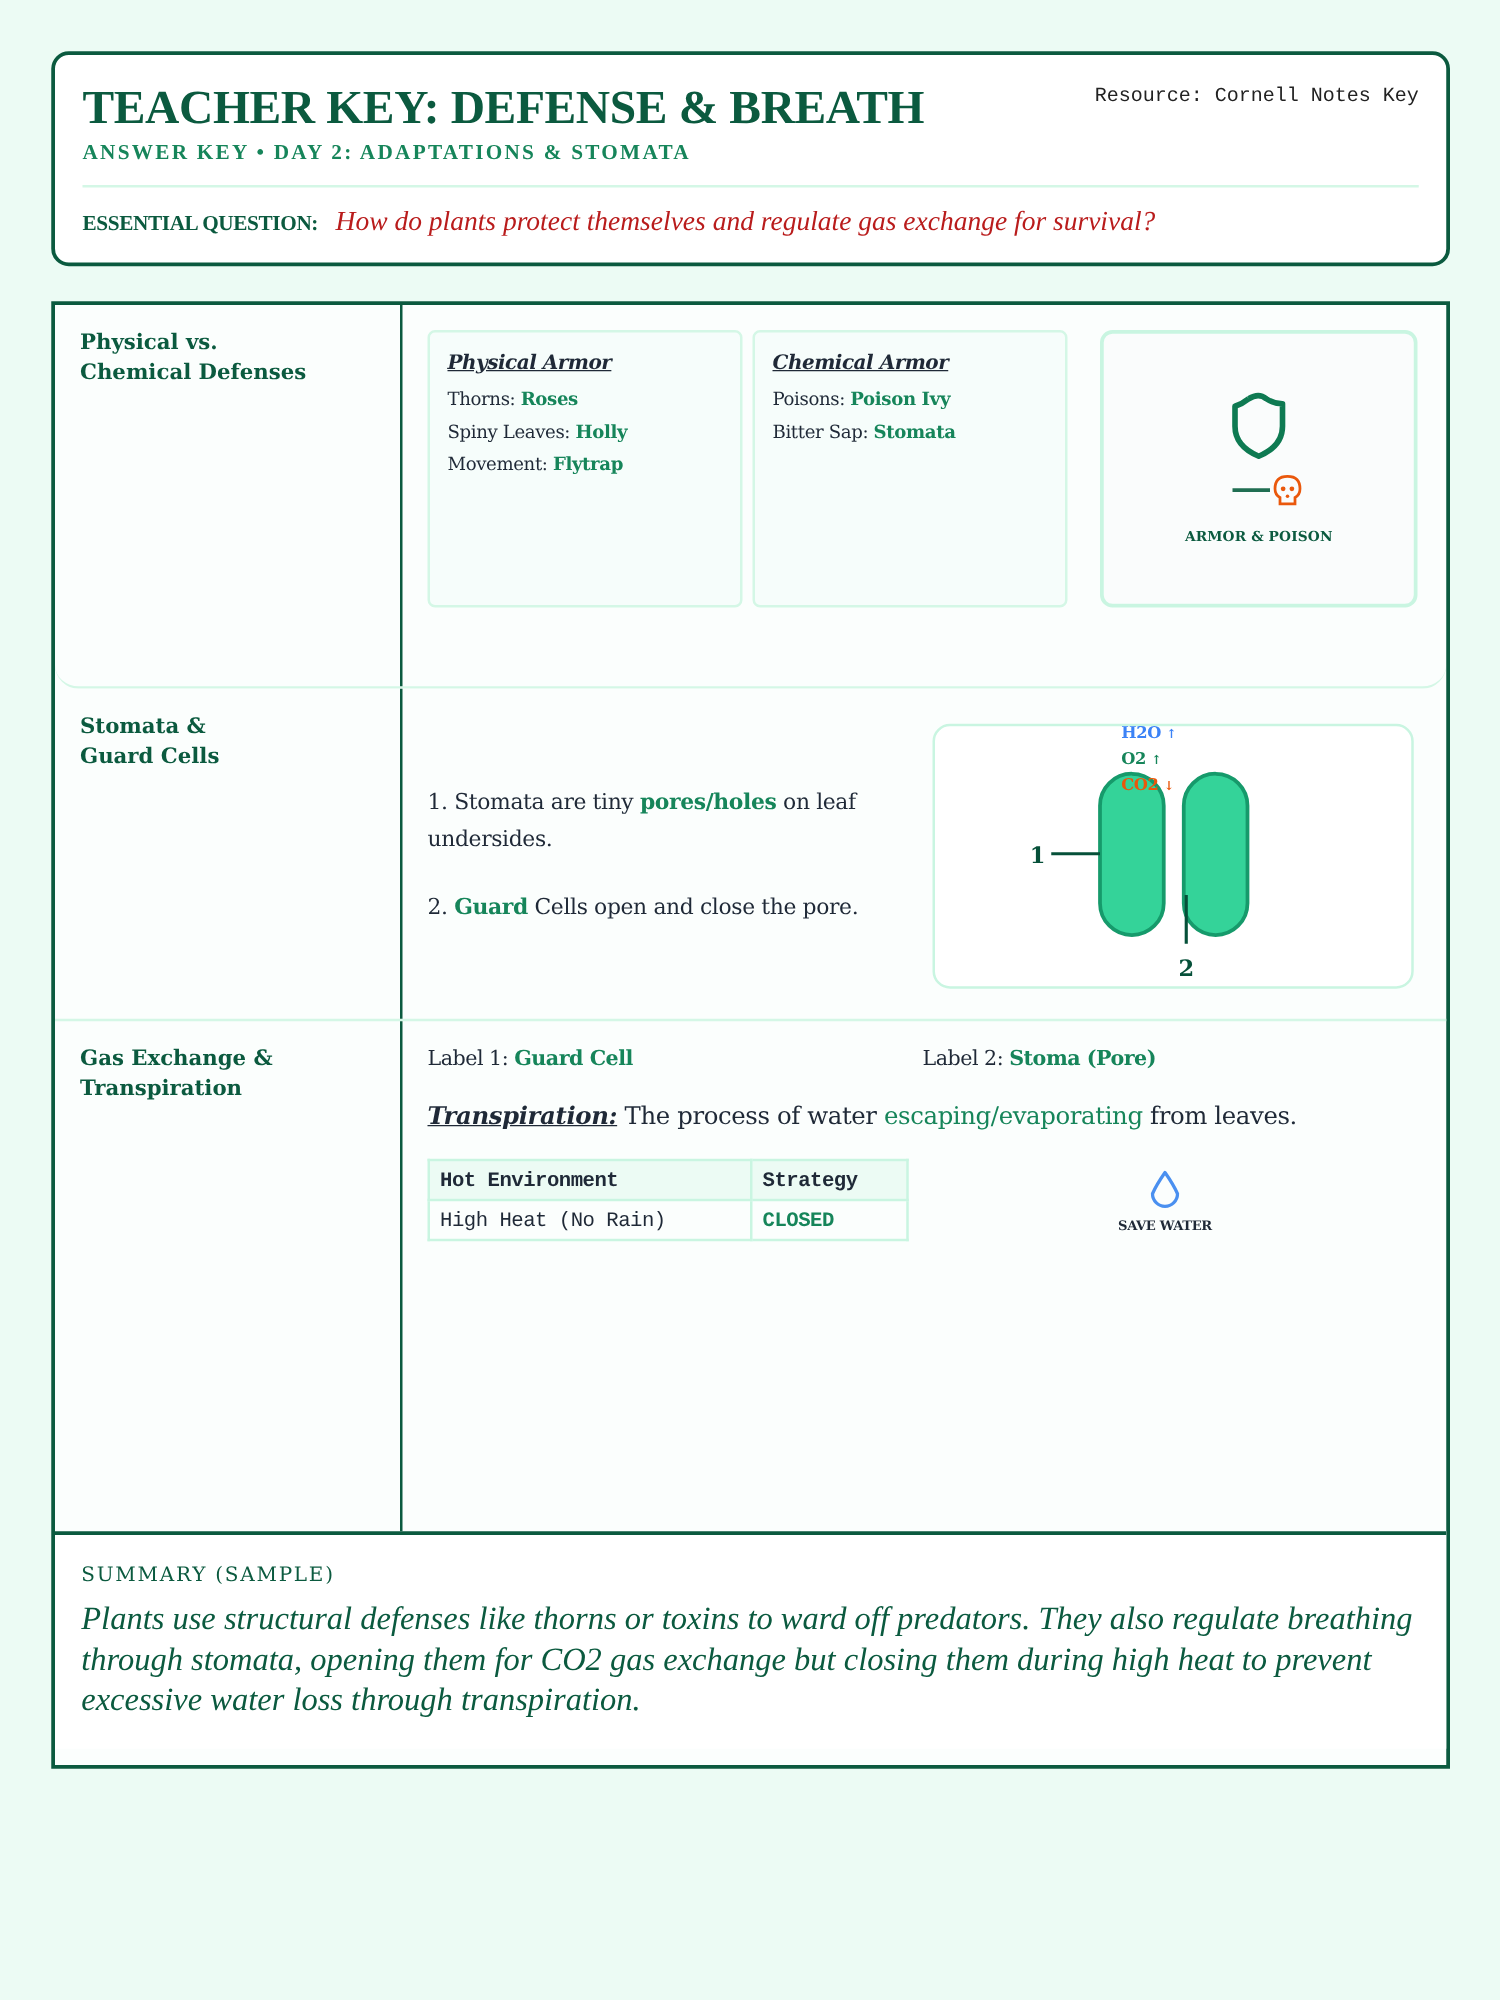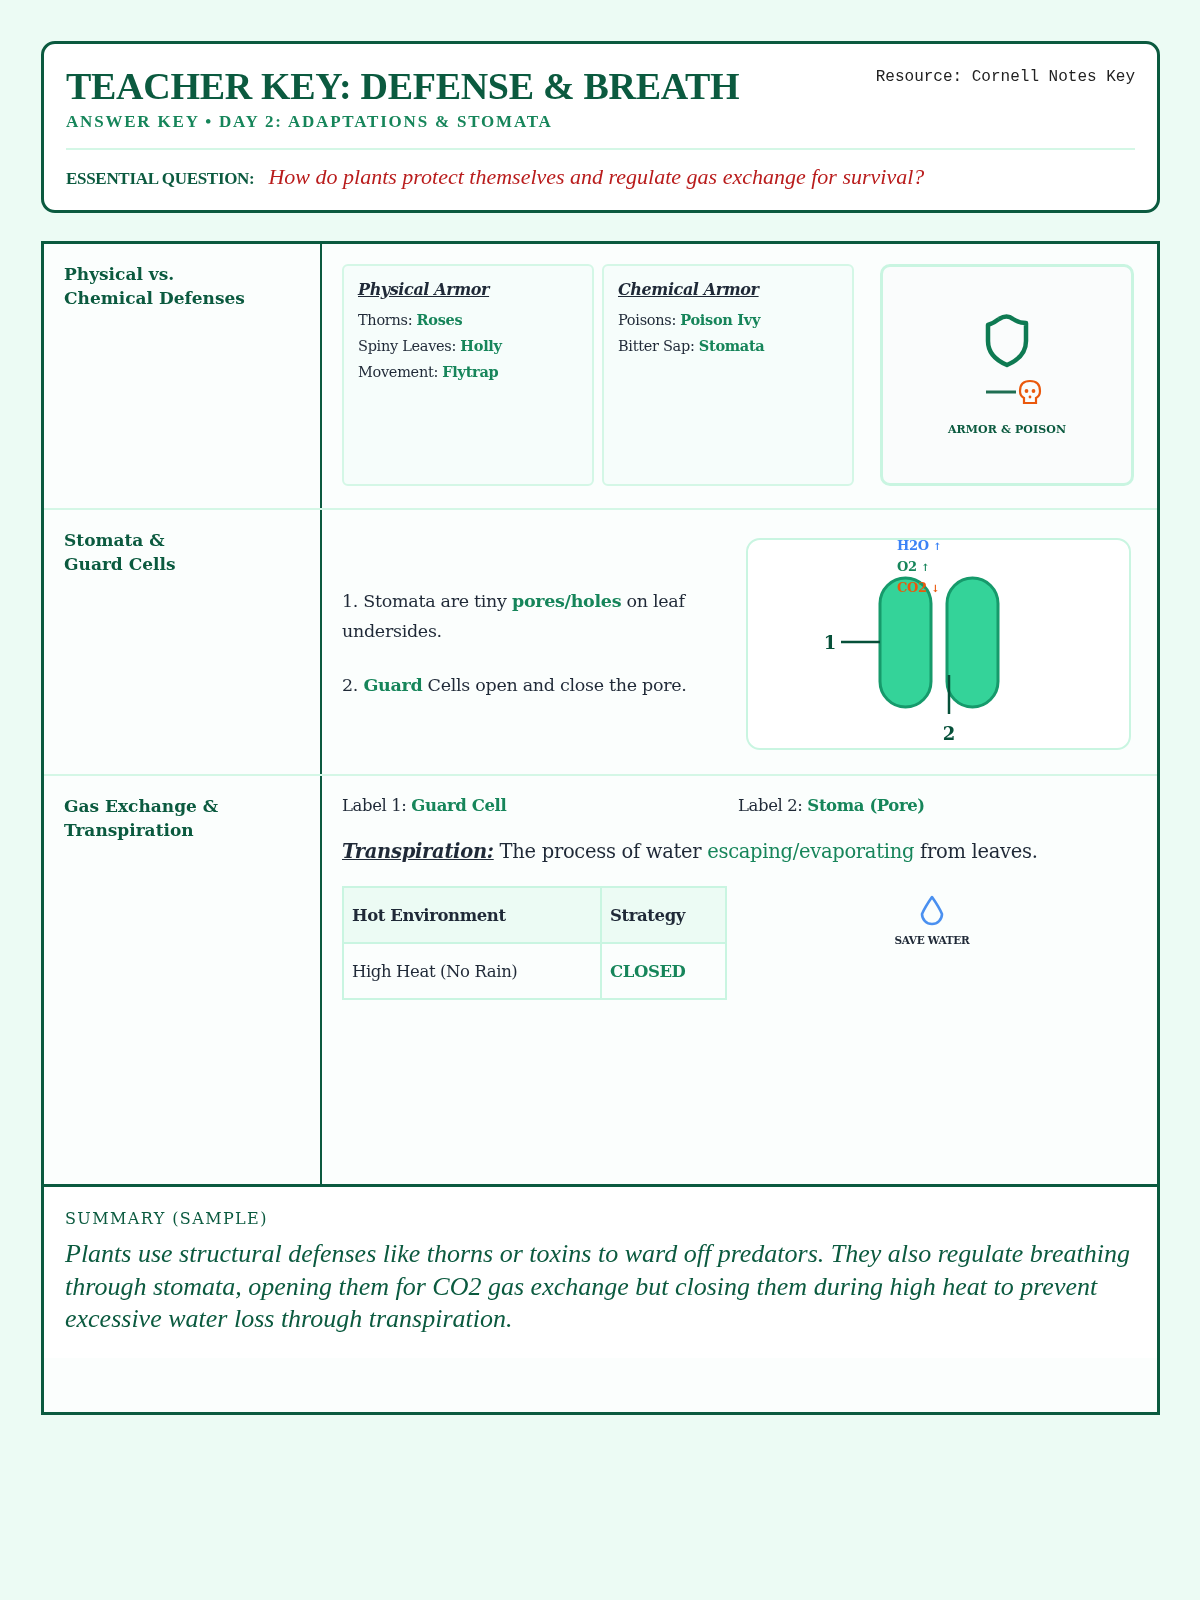--- a/index.html
+++ b/index.html
@@ -59,21 +59,21 @@
   .head-notes { flex: 1; }
 
   .row { display: flex; border-bottom: 2px solid #d4f7e6; position: relative; }
   .row.last { border-bottom: none; }
   .cue {
     width: 278px; border-right: 2px solid #0b5a3f;
     padding: 18px 20px; font-family: "DejaVu Serif", serif; font-weight: bold;
     font-size: 17px; color: #0b5a3f; line-height: 24px;
   }
   .content { flex: 1; position: relative; }
-  .row1 { height: 266px; }
+  .row1 { height: 307px; border-radius: 19px; }
   .row2 { height: 266px; }
   .row3 { height: 408px; }
 
   
   .note-box {
     position: absolute; top: 20px; height: 222px;
     background: #f6fdfb; border: 2px solid #d4f7e6; border-radius: 6px;
     padding: 14px 14px;
   }
   .box-phys { left: 20px; width: 252px; }
@@ -116,21 +116,21 @@
   .label-2 { position: absolute; left: 396px; top: 0; }
   .transp {
     position: absolute; left: 20px; top: 64px; font-size: 19.5px; color: #1f2937; letter-spacing: -0.3px;
   }
   .transp-term { font-style: italic; font-weight: bold; text-decoration: underline; }
   .strat-table {
     position: absolute; left: 20px; top: 110px; border-collapse: collapse; font-size: 16.5px;
     letter-spacing: -0.4px;
   }
   .strat-table td, .strat-table th {
-    border: 2px solid #c9f5e1; padding: 0 8px; height: 56px; text-align: left;
+    border: 2px solid #c9f5e1; padding: 0 8px; height: 32px; text-align: left; font-family: Liberation Mono, monospace;
   }
   .strat-table th { background: #ecfbf4; font-weight: bold; color: #1f2937; }
   .strat-table .c1 { width: 258px; }
   .strat-table .c2 { width: 125px; }
   .save-water { position: absolute; left: 565px; top: 118px; text-align: center; width: 90px; }
   .save-caption { font-weight: bold; font-size: 10.5px; color: #1f2937; letter-spacing: -0.3px; }
 
   
   .summary {
     border-top: 3px solid #0b5a3f; padding: 22px 21px 0 21px; height: 174px;

